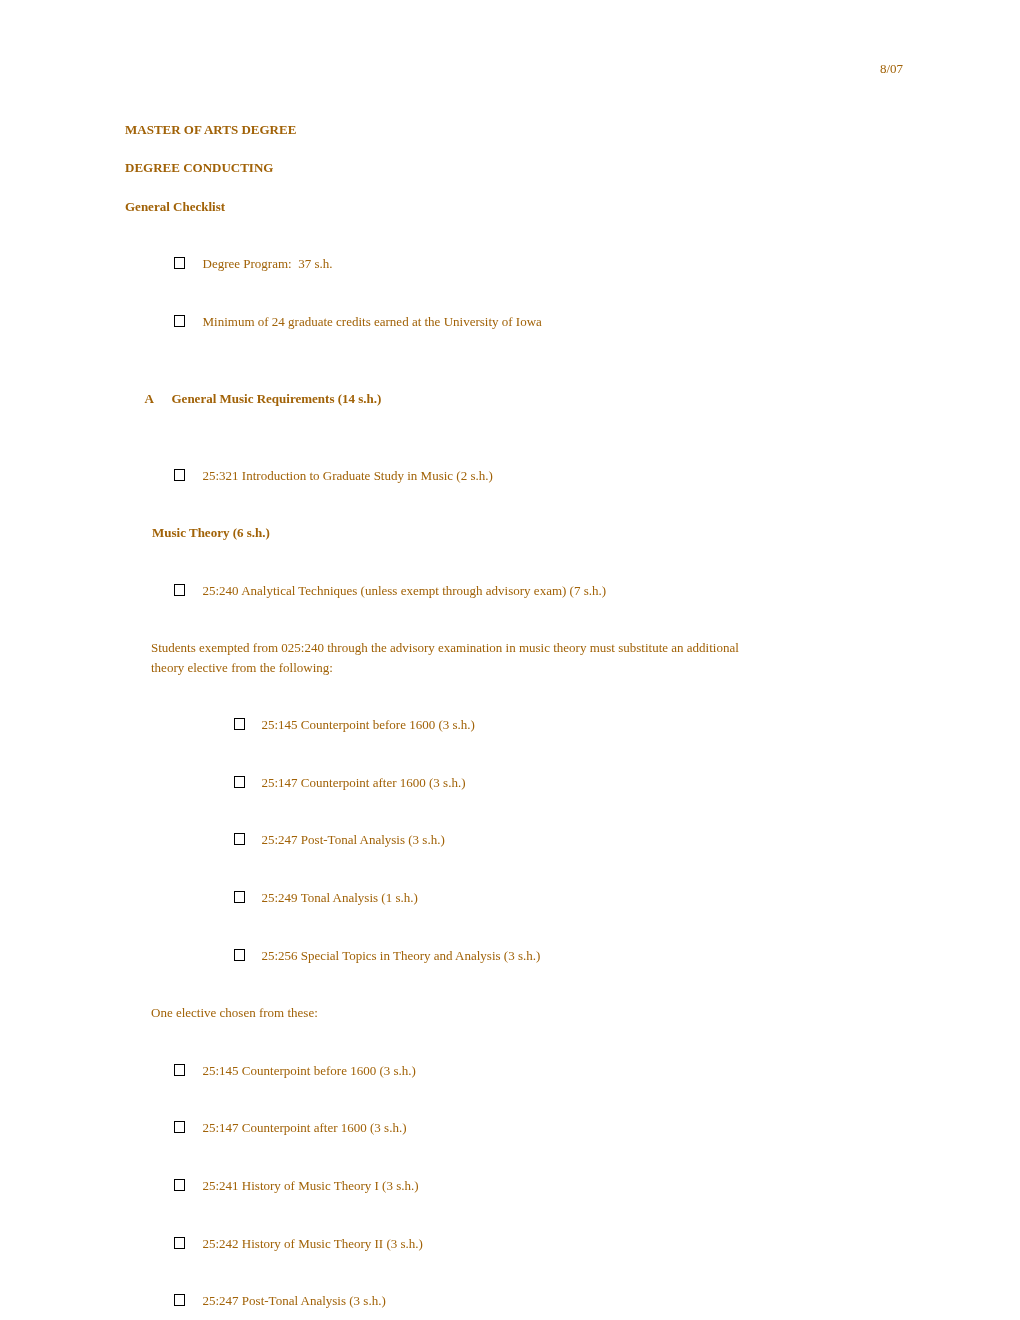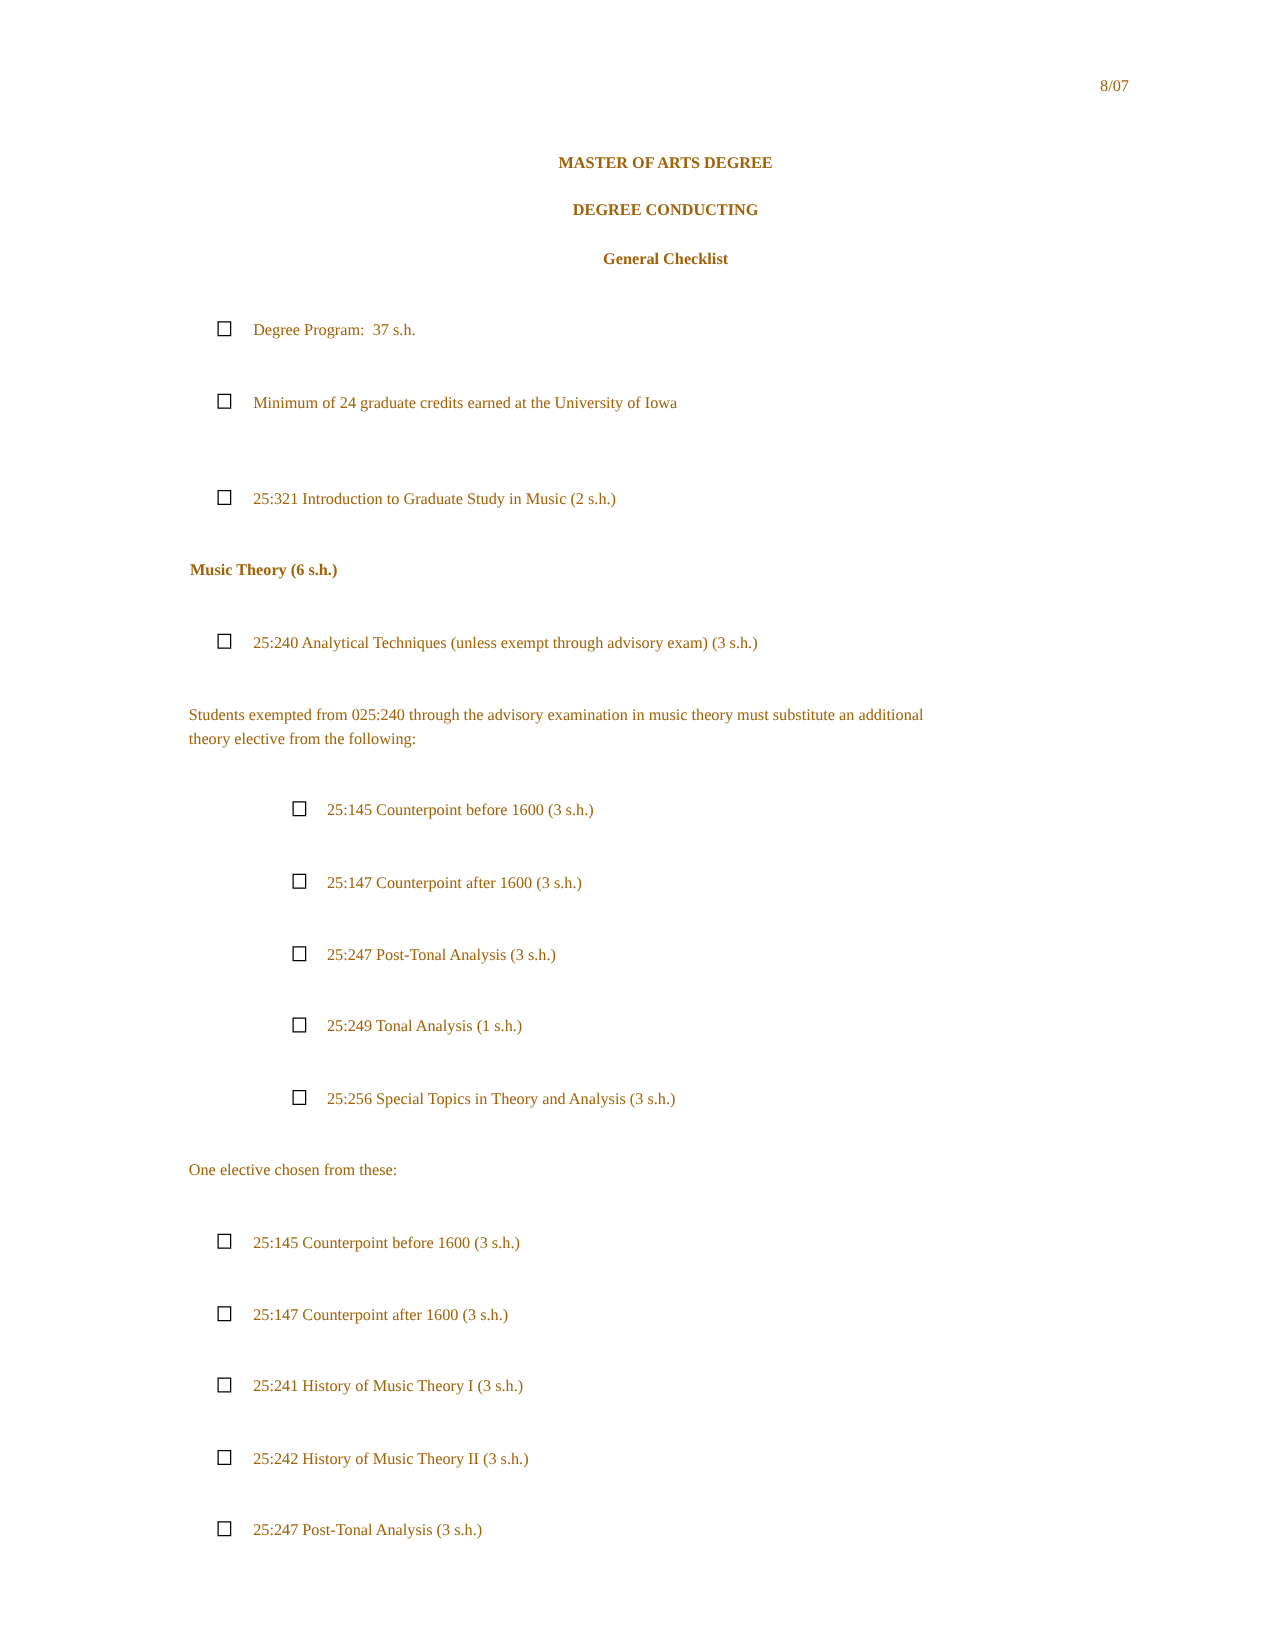--- a/index.html
+++ b/index.html
@@ -26,21 +26,21 @@
   }
   .content {
     padding-top: 120px;
   }
   .row { white-space: pre; }
   .mt  { margin-top: 19.2px; }
 
   .center-line {
     margin-left: 125px;
     width: 815px;
-    text-align: center;
+    text-align: left;
     font-weight: bold;
     white-space: pre;
   }
   .section-head {
     margin-left: 125px;
     font-weight: bold;
   }
   .section-head .letter {
     display: inline-block;
     width: 27px;
@@ -78,29 +78,32 @@
     <div class="center-line mt">DEGREE CONDUCTING</div>
     <div class="center-line mt">General Checklist</div>
 
     <div class="row l1 mt">
       <span class="cb"></span><span>Degree Program:  37 s.h.</span>
     </div>
     <div class="row l1">
       <span class="cb"></span><span>Minimum of 24 graduate credits earned at the University of Iowa</span>
     </div>
 
+    <div class="row section-head mt">
+      <span class="letter">A</span><span>General Music Requirements (14 s.h.)</span>
+    </div>
 
     <div class="row l1 mt">
       <span class="cb"></span><span>25:321 Introduction to Graduate Study in Music (2 s.h.)</span>
     </div>
 
     <div class="row subhead mt">Music Theory (6 s.h.)</div>
 
     <div class="row l1 mt">
-      <span class="cb"></span><span>25:240 Analytical Techniques (unless exempt through advisory exam) (3 s.h.)</span>
+      <span class="cb"></span><span>25:240 Analytical Techniques (unless exempt through advisory exam) (7 s.h.)</span>
     </div>
 
     <div class="row para mt">Students exempted from 025:240 through the advisory examination in music theory must substitute an additional</div>
     <div class="row para">theory elective from the following:</div>
 
     <div class="row l2 mt">
       <span class="cb"></span><span>25:145 Counterpoint before 1600 (3 s.h.)</span>
     </div>
     <div class="row l2">
       <span class="cb"></span><span>25:147 Counterpoint after 1600 (3 s.h.)</span>

